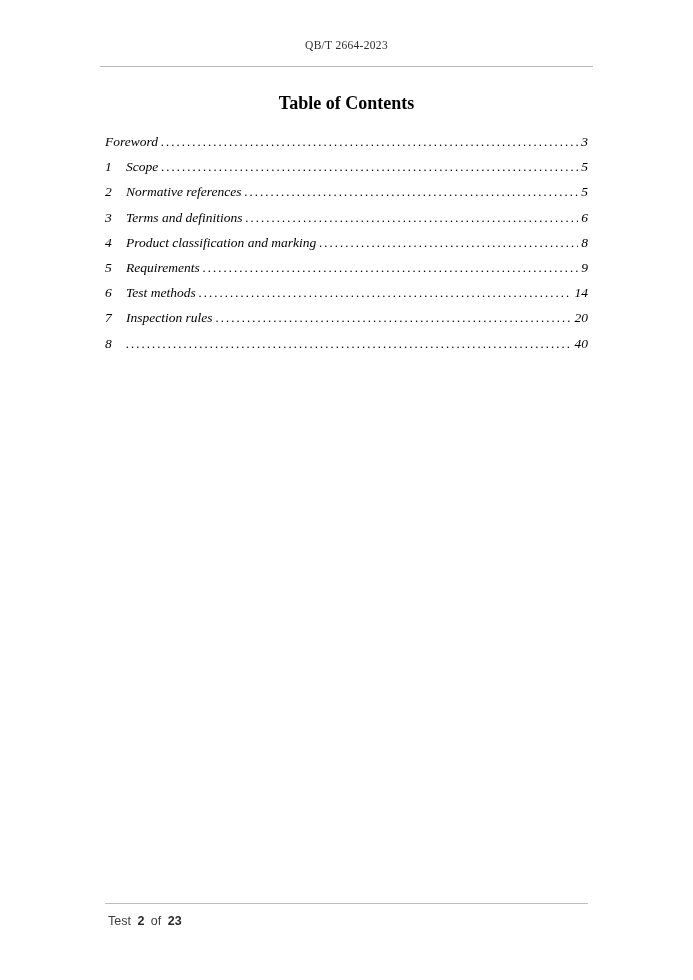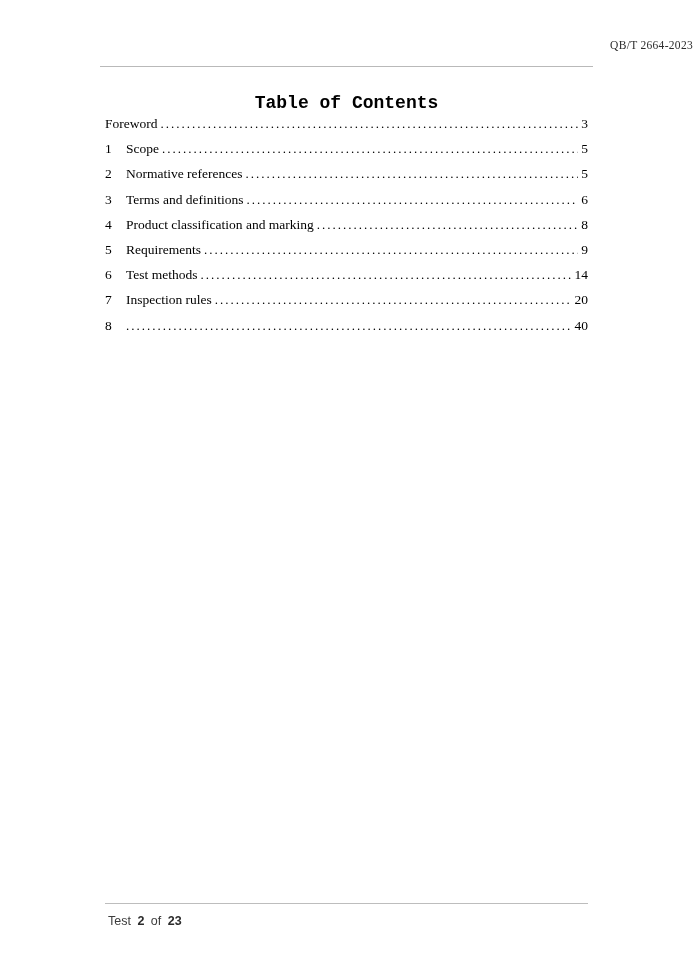--- a/index.html
+++ b/index.html
@@ -14,21 +14,21 @@
     color: #000000;
     overflow: hidden;
   }
 
   
   .doc-number {
     position: absolute;
     top: 39px;
     left: 0;
     width: 100%;
-    text-align: right;
+    text-align: center;
     font-size: 11.5px;
     color: #2b2b2b;
     letter-spacing: 0.3px;
   }
   .header-rule {
     position: absolute;
     top: 66px;
     left: 100px;
     right: 100px;
     border-top: 1px solid #b9b9b9;
@@ -38,29 +38,29 @@
   
   .toc-title {
     position: absolute;
     top: 93px;
     left: 0;
     width: 100%;
     text-align: center;
     font-size: 18px;
     font-weight: bold;
     color: #000000;
-    font-family: Liberation Mono, monospace;
   }
 
   
   .toc {
     position: absolute;
-    top: 111px;
+    top: 129px;
     left: 105px;
     right: 105px;
+    font-style: italic;
   }
   .toc-row {
     display: flex;
     align-items: baseline;
     line-height: 25.2px;
     font-size: 13.5px;
     white-space: nowrap;
   }
   .toc-num {
     flex: none;

